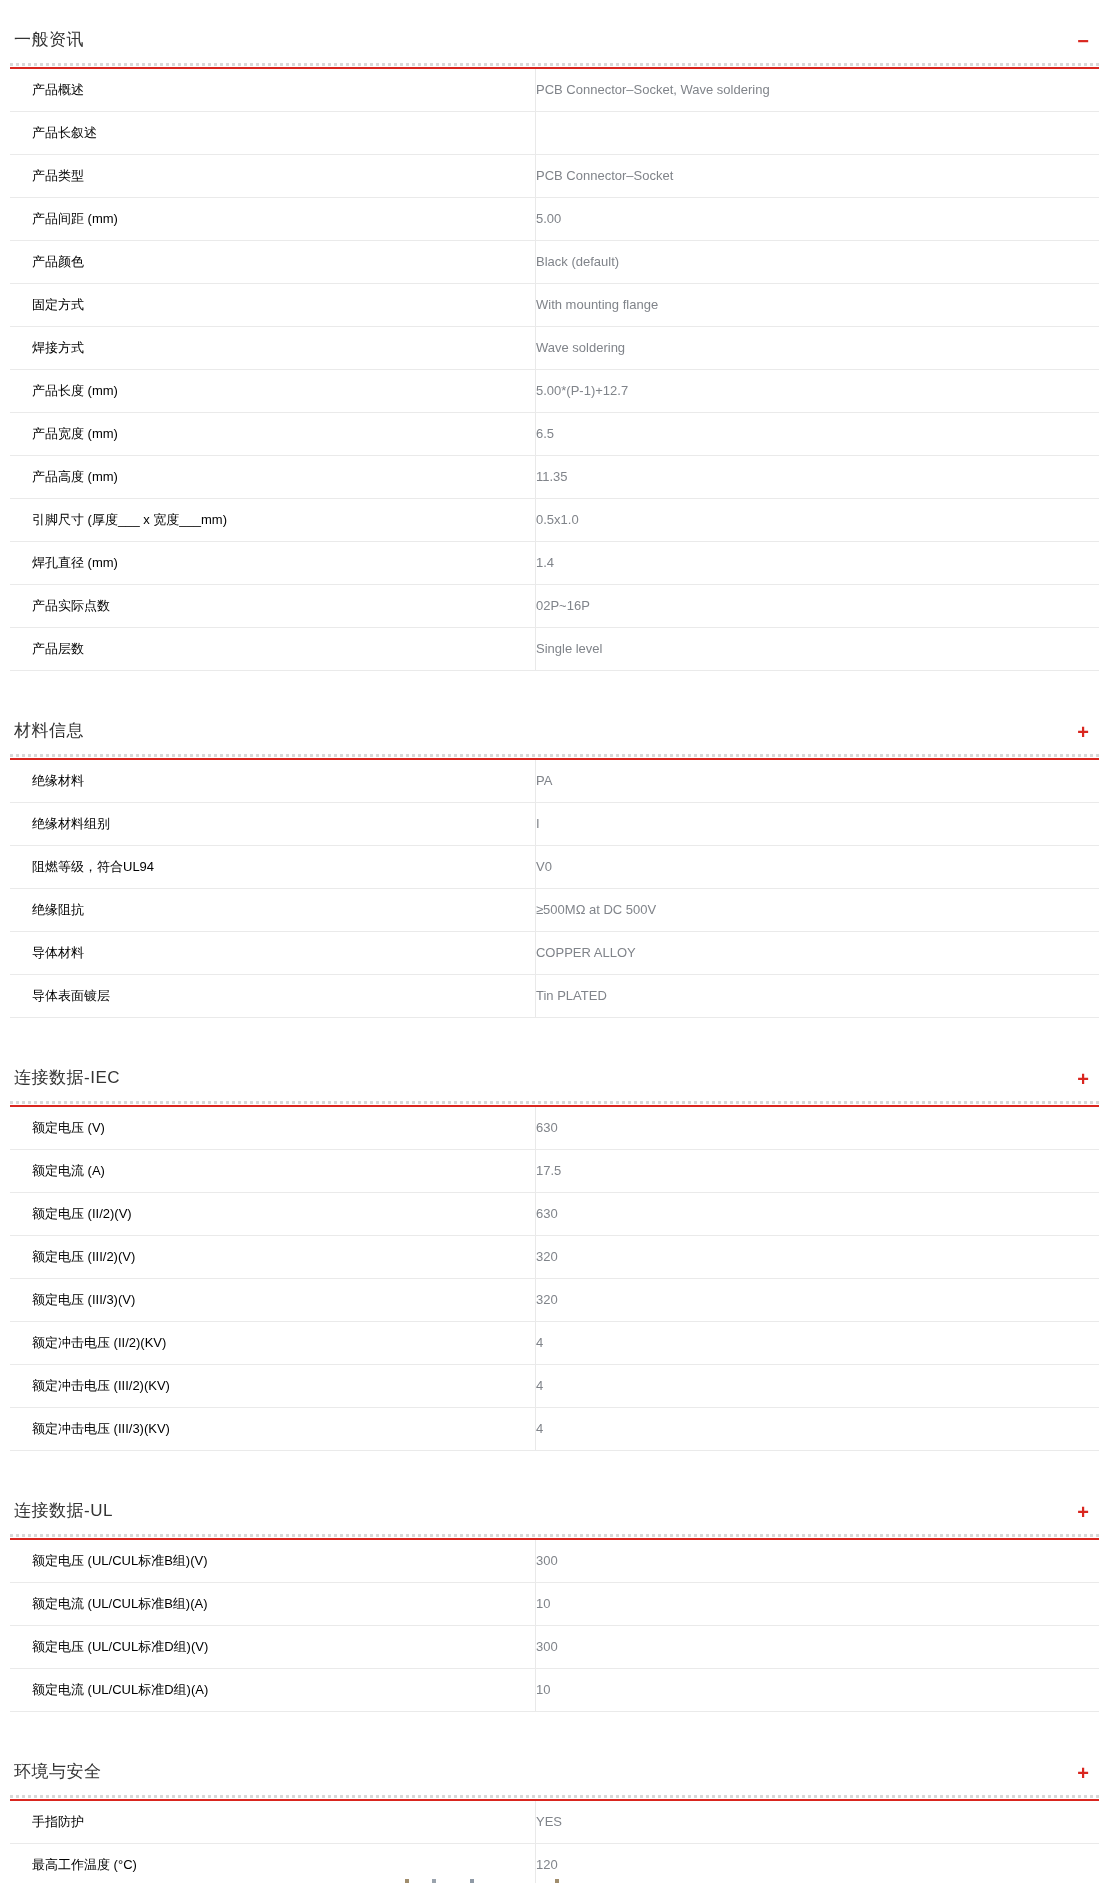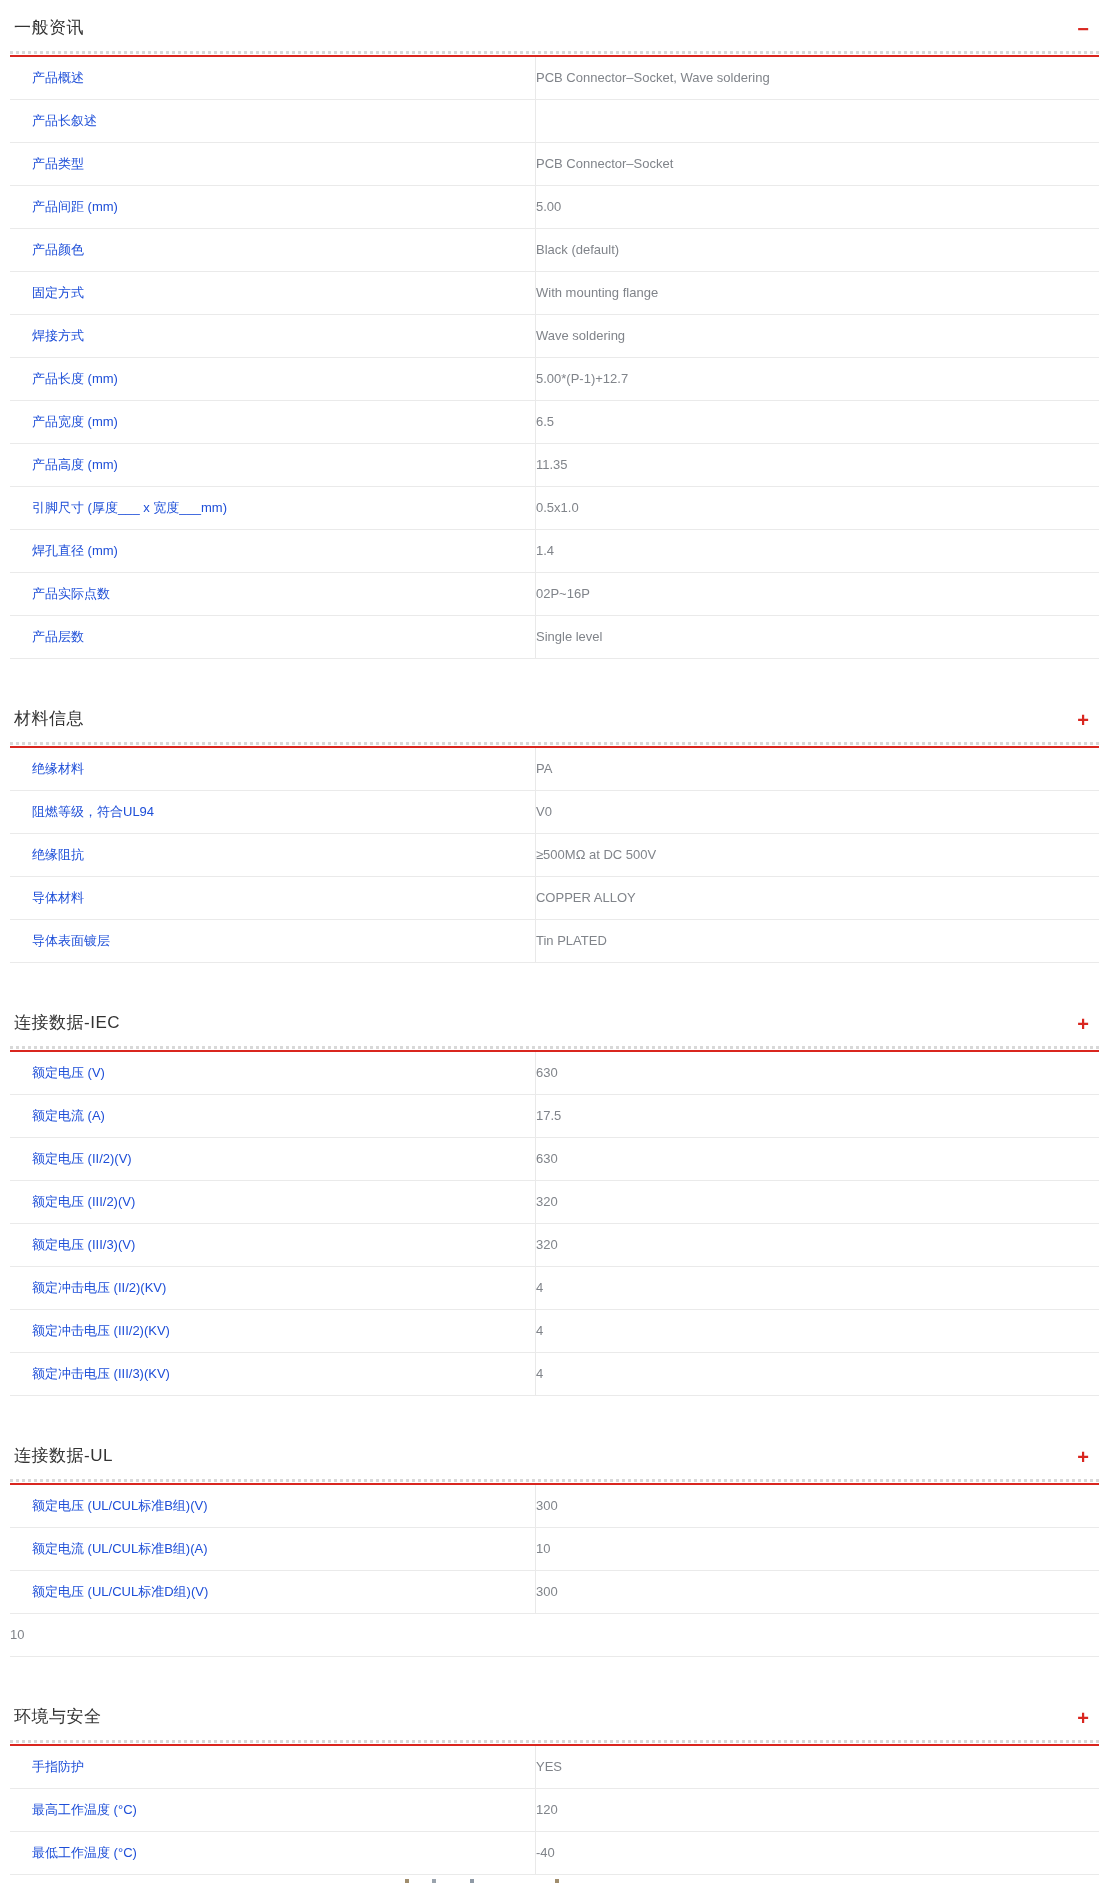--- a/index.html
+++ b/index.html
@@ -2,31 +2,31 @@
 <html><head>
 <meta charset="utf-8">
 <style>
   html,body{margin:0;padding:0;background:#ffffff;}
   body{
     width:1107px;height:1883px;position:relative;overflow:hidden;
     font-family:"Liberation Sans","DejaVu Sans",sans-serif;
     -webkit-font-smoothing:antialiased;
   }
   .wrap{padding:12px 8px 0 10px;}
-  .spec-section{margin-top:4px;}
+  .spec-section{margin-top:16px;}
   .spec-section + .spec-section{margin-top:48px;}
   .sec-header{display:flex;align-items:center;justify-content:space-between;padding:0 6px 0 4px;}
   .sec-title{font-size:17px;font-weight:400;color:#333;margin:0 0 11px 0;line-height:24px;letter-spacing:.5px;}
   .toggle{color:var(--red);font-weight:700;font-size:20px;line-height:18px;cursor:pointer;margin:0 4px 10px 0;user-select:none;}
   .dotline{height:0;border-top:3px dotted #d8d8d8;}
   .redline{height:2px;margin-top:1px;background:var(--red);}
   .tbl{width:100%;}
   .row{display:flex;height:42px;align-items:center;border-bottom:1px solid #eaeaea;font-size:13px;}
   .cell{line-height:42px;white-space:nowrap;overflow:hidden;}
-  .cell.label{width:48.3%;padding-left:22px;color:#1d4ed8;border-right:1px solid #e9e9e9;box-sizing:border-box;height:100%;}
+  .cell.label{width:48.3%;padding-left:22px;color:#000000;border-right:1px solid #e9e9e9;box-sizing:border-box;height:100%;}
   .cell.value{flex:1;text-align:left;color:#80848a;}
   .cutoff{position:absolute;bottom:0;left:0;width:100%;height:4px;overflow:hidden;}
   .speck{position:absolute;top:0;width:4px;height:4px;}
 </style>
 </head>
 <body style="--red: #d9261f;">
 
 <div class="wrap">
   <div id="sections">
   <section class="spec-section">
@@ -101,20 +101,24 @@
       <span class="toggle">+</span>
     </div>
     <div class="dotline"></div>
     <div class="redline"></div>
     <div class="tbl">
           <div class="row">
             <div class="cell label">绝缘材料</div>
             <div class="cell value">PA</div>
           </div>
           <div class="row">
+            <div class="cell label">绝缘材料组别</div>
+            <div class="cell value">I</div>
+          </div>
+          <div class="row">
             <div class="cell label">阻燃等级，符合UL94</div>
             <div class="cell value">V0</div>
           </div>
           <div class="row">
             <div class="cell label">绝缘阻抗</div>
             <div class="cell value">≥500MΩ at DC 500V</div>
           </div>
           <div class="row">
             <div class="cell label">导体材料</div>
             <div class="cell value">COPPER ALLOY</div>
@@ -183,20 +187,21 @@
           </div>
           <div class="row">
             <div class="cell label">额定电流 (UL/CUL标准B组)(A)</div>
             <div class="cell value">10</div>
           </div>
           <div class="row">
             <div class="cell label">额定电压 (UL/CUL标准D组)(V)</div>
             <div class="cell value">300</div>
           </div>
           <div class="row">
+            <div class="cell label">额定电流 (UL/CUL标准D组)(A)</div>
             <div class="cell value">10</div>
           </div>
         </div>
   </section>
 
   <section class="spec-section">
     <div class="sec-header">
       <h2 class="sec-title">环境与安全</h2>
       <span class="toggle">+</span>
     </div>

